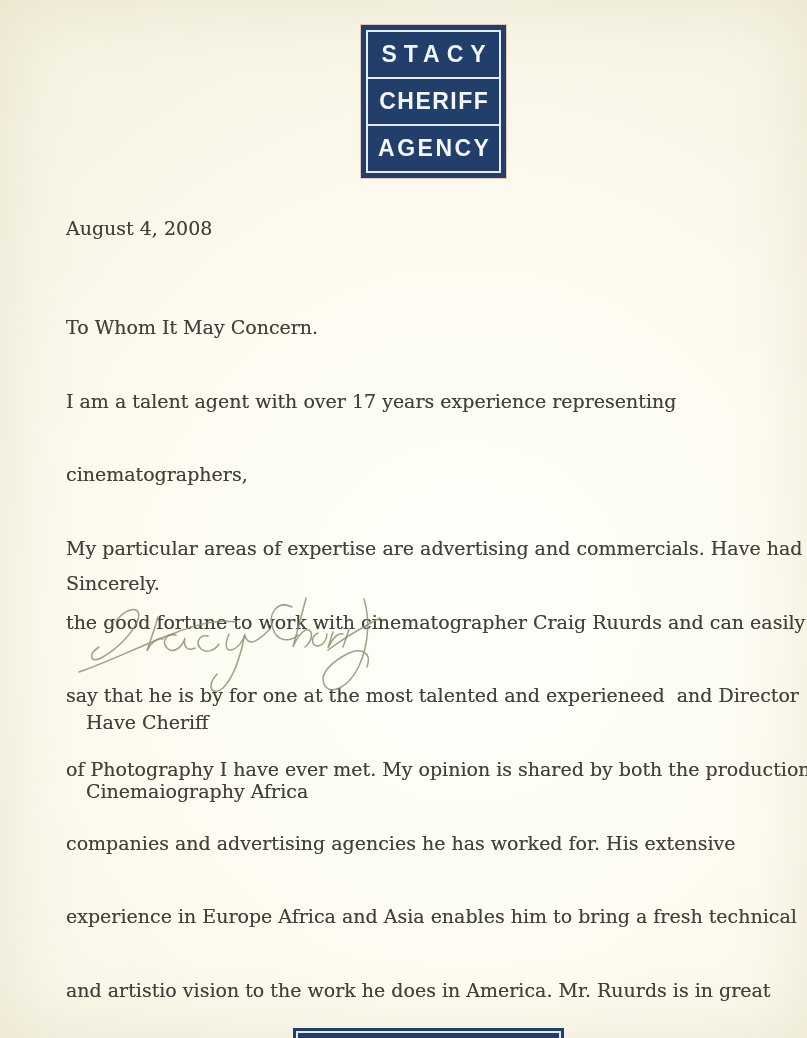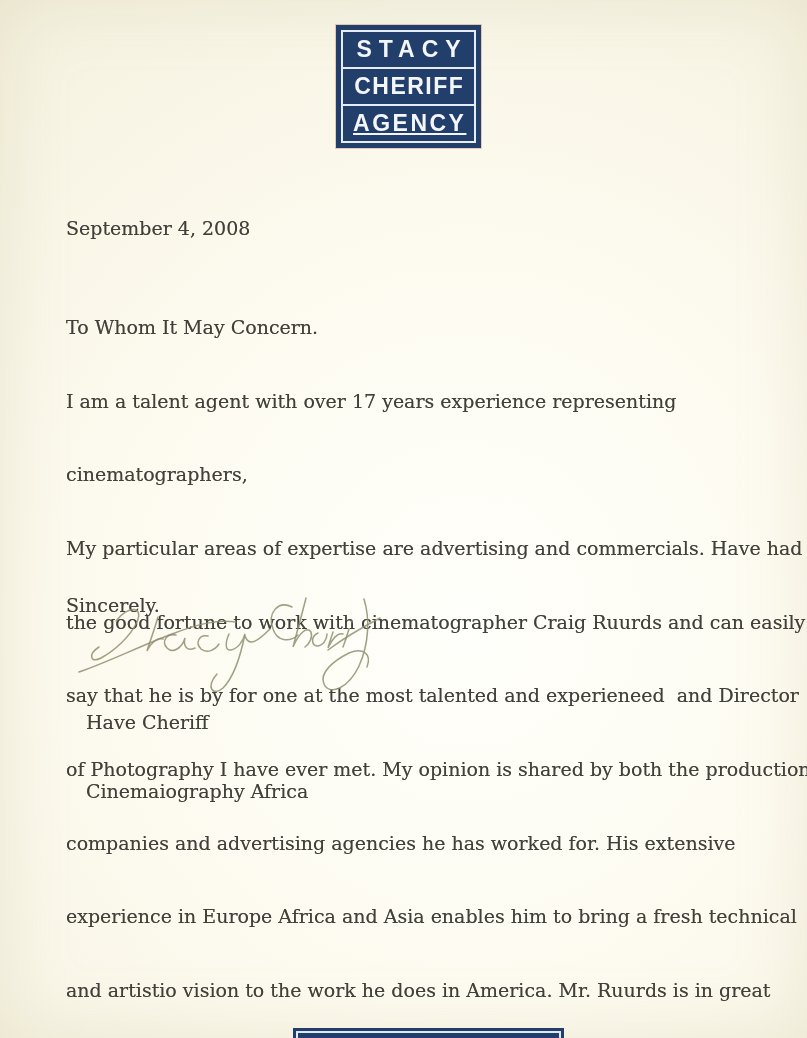--- a/index.html
+++ b/index.html
@@ -13,22 +13,22 @@
     width: 807px; height: 1038px;
     overflow: hidden;
     background:
       radial-gradient(115% 95% at 58% 60%, #fffffb 0%, #fdfbf0 38%, #f6f3e2 72%, #efecd8 100%);
     box-shadow: inset 0 0 70px rgba(190, 178, 130, 0.22);
   }
 
   
   .logo {
     position: absolute;
-    left: 336px; top: 25px;
-    width: 145px; height: 123px;
+    left: 361px; top: 25px;
+    width: 145px; height: 153px;
     background: #223e6b;
     box-sizing: border-box;
     padding: 5px;
     box-shadow: 0 0 0 1px rgba(186, 94, 66, 0.30);
   }
   .logo-inner {
     height: 100%;
     box-sizing: border-box;
     border: 2px solid #e7edf6;
     display: flex;
@@ -41,32 +41,32 @@
     justify-content: center;
     border-bottom: 2px solid #e7edf6;
     color: #f3f6fb;
     font-family: "Liberation Sans", sans-serif;
     font-weight: bold;
     font-size: 23px;
   }
   .logo-row:last-child { border-bottom: none; }
   .logo-row.r1 span { letter-spacing: 7px; margin-right: -7px; }
   .logo-row.r2 span { letter-spacing: 1.5px; margin-right: -1.5px; }
-  .logo-row.r3 span { letter-spacing: 2.5px; margin-right: -2.5px; text-decoration: underline; }
+  .logo-row.r3 span { letter-spacing: 2.5px; margin-right: -2.5px; }
 
   
   .typed {
     color: #41403a;
     font-size: 19px;
     text-shadow: 0 0 0.6px rgba(64, 62, 54, 0.55);
     white-space: pre;
   }
   .date    { position: absolute; left: 66px; top: 217px; }
   .bodytxt { position: absolute; left: 66px; top: 266px; line-height: 24.55px; }
-  .closing { position: absolute; left: 66px; top: 594px; text-align: center; }
+  .closing { position: absolute; left: 66px; top: 572px; text-align: center; }
   .signer  { position: absolute; left: 86px; top: 665px; line-height: 23px; }
 
   
   .signature {
     position: absolute;
     left: 76px; top: 592px;
     width: 306px; height: 112px;
   }
   .signature path {
     fill: none;
@@ -105,21 +105,21 @@
         </div>
       <div class="logo-row r2">
           <span>CHERIFF</span>
         </div>
       <div class="logo-row r3">
           <span>AGENCY</span>
         </div>
     </div>
   </div>
 
-  <div class="typed date">September 4, 2008</div>
+  <div class="typed date">August 4, 2008</div>
 
   <div class="typed bodytxt">
     <div>To Whom It May Concern.</div>
     <div>I am a talent agent with over 17 years experience representing</div>
     <div>cinematographers,</div>
     <div>My particular areas of expertise are advertising and commercials. Have had</div>
     <div>the good fortune to work with cinematographer Craig Ruurds and can easily</div>
     <div>say that he is by for one at the most talented and experieneed  and Director</div>
     <div>of Photography I have ever met. My opinion is shared by both the production</div>
     <div>companies and advertising agencies he has worked for. His extensive</div>

